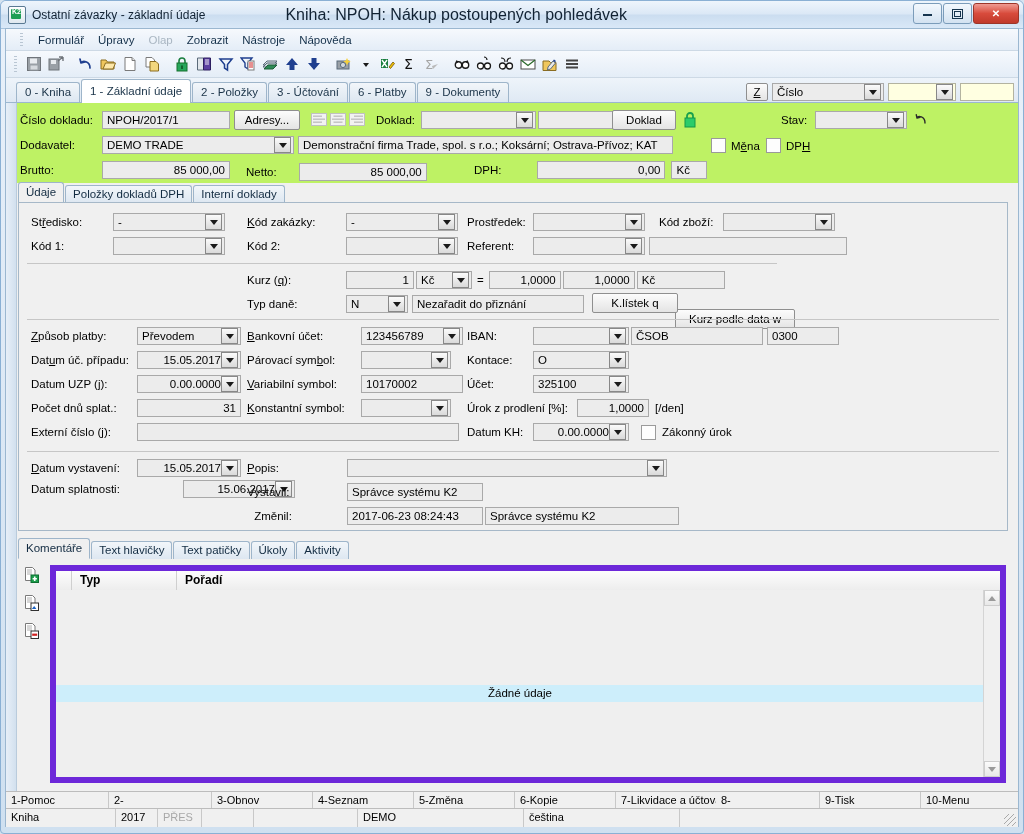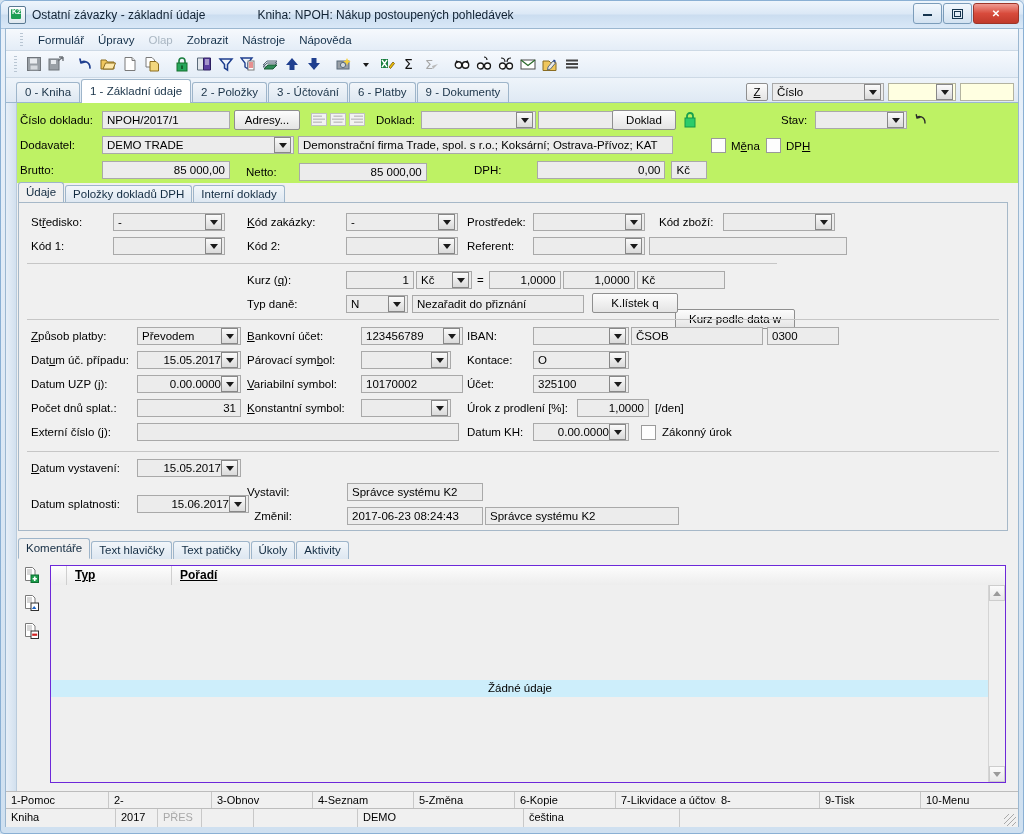--- a/index.html
+++ b/index.html
@@ -35,21 +35,21 @@
     background: linear-gradient(180deg,#ffffff,#dfe8ef);
     border: 1px solid #5a7a93; border-radius: 2px;
     position: relative; flex: none;
   }
   .title-icon:after {
     content: ""; position: absolute; left: 2px; top: 2px; width: 10px; height: 10px;
     background: #1e9e54; border-radius: 1px;
   }
   .title-icon .k { position:absolute; left:3px; top:1px; font-size:7px; color:#fff; z-index:2; font-weight:bold;}
   .title-text { font-size: 12px; color: #123; white-space: nowrap; }
-  .title-book { font-size: 12px; color: #123; margin-left: 52px; white-space: nowrap; }
+  .title-book { font-size: 16px; color: #123; margin-left: 80px; white-space: nowrap; }
   .win-btns {
     position: absolute; right: 4px; top: 2px; display: flex; gap: 1px;
   }
   .win-btn {
     width: 27px; height: 19px;
     background: linear-gradient(180deg,#f3f8fd,#d3e2f1);
     border: 1px solid #7b9cba; border-radius: 3px;
     display: flex; align-items: center; justify-content: center;
     font-size: 10px; color: #1a3a56;
   }
@@ -728,21 +728,28 @@
 
         <div class="hr" style="left:8px; right:8px; top:248px;"></div>
 
         <div class="row" style="left:12px; top:256px;">
           <span class="lbl" style="width:102px;"><span class="u">D</span>atum vystavení:</span>
           <div class="combo" style="width:104px;margin-left:4px;">
             <span class="val" style="text-align:right;">15.05.2017</span>
             <span class="arrow"></span>
           </div>
         </div>
-        <div class="row" style="left:12px; top:292px;">
+        <div class="row" style="left:228px; top:256px; width:420px;">
+          <span class="lbl" style="width:52px;"><span class="u">P</span>opis:</span>
+          <div class="combo" style="width:322px;margin-left:48px;">
+            <span class="val"></span>
+            <span class="arrow"></span>
+          </div>
+        </div>
+        <div class="row" style="left:12px; top:277px;gap:46px;">
           <span class="lbl" style="width:102px;">Datum splatnosti:</span>
           <div class="combo" style="width:112px;margin-left:4px;">
             <span class="val" style="text-align:right;">15.06.2017</span>
             <span class="arrow"></span>
           </div>
         </div>
         <div class="row" style="left:228px; top:280px;">
           <span class="lbl" style="width:52px;">Vystavil:</span>
           <div class="fld" style="width:136px;margin-left:48px;">Správce systému K2</div>
         </div>
@@ -785,21 +792,21 @@
         <div class="doc-icon">
           <svg width="16" height="16" viewBox="0 0 16 16">
               <path d="M1.5 0.5 h7 l2.5 2.5 V13.5 H1.5z" fill="#fff" stroke="#7a7a7a"></path>
               <path d="M3 3 h5 M3 5 h5 M3 7 h5" stroke="#b0b0b0"></path>
               <rect x="7" y="8" width="7.5" height="7.5" fill="#fff" stroke="#303030"></rect>
               <rect x="8.2" y="10.6" width="5" height="2.2" fill="#d02020"></rect>
             </svg>
         </div>
       </div>
 
-      <div class="gridpanel" style="left:44px; top:28px; right:12px; bottom:8px; border:1px solid #6d28d9; background:#6d28d9;text-decoration:underline;">
+      <div class="gridpanel" style="left:44px; top:28px; right:12px; bottom:8px; border:6px solid #6d28d9; background:#6d28d9;">
         <div class="grid-head">
           <div class="cell" style="width:16px;padding-left:0;"></div>
           <div class="cell" style="width:105px;">Typ</div>
           <div class="cell" style="width:60px;border-right:none;">Pořadí</div>
           <div style="width:16px;"></div>
         </div>
         <div class="grid-body" style="position:absolute;left:0;right:0;top:19px;bottom:0;">
           <div class="emptyrow" style="top:95px;right:16px;">Žádné údaje</div>
           <div class="vscroll">
             <div class="up"></div>

